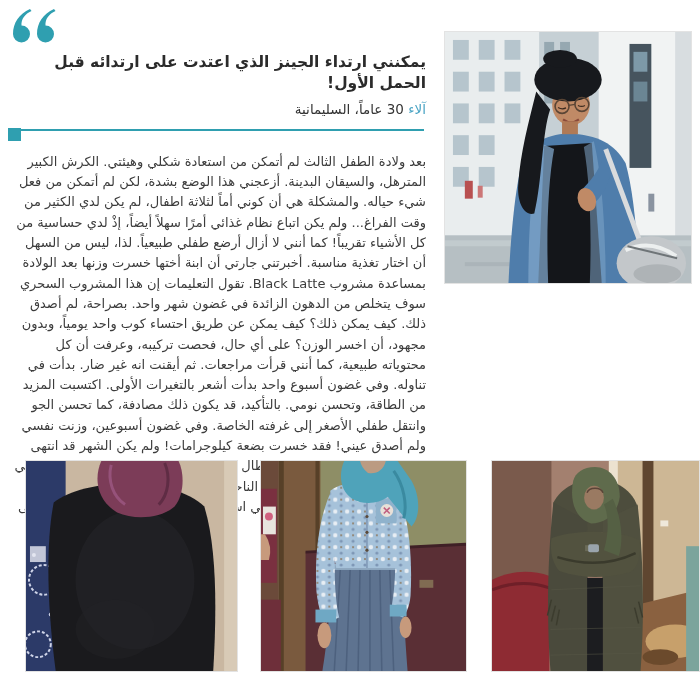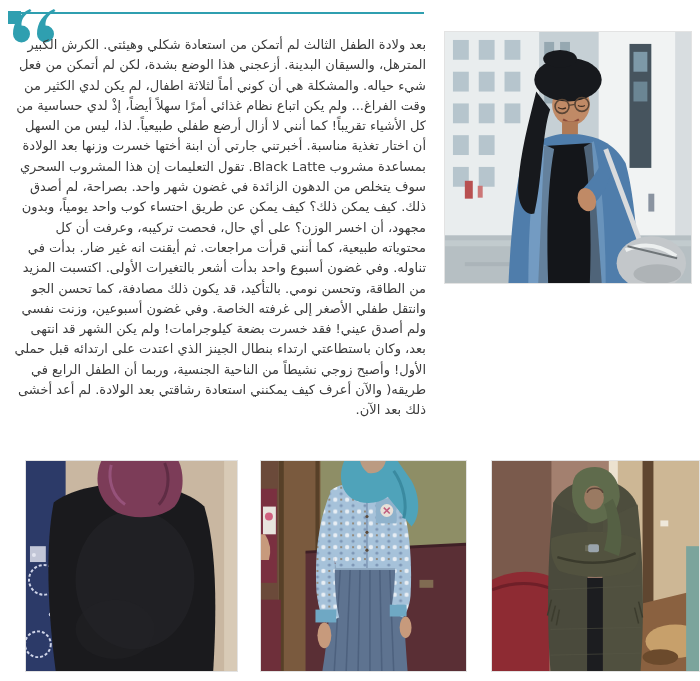--- a/index.html
+++ b/index.html
@@ -32,21 +32,24 @@
   <div class="quote-mark">
     <svg viewBox="0 0 100 80" width="50" height="40" aria-hidden="true">
       <g fill="#2f9fb0">
         <path d="M40,2 C18,12 6,30 6,52 a17,17 0 1 0 17,-17 c-1,-13 7,-23 20,-29 z"></path>
         <path d="M88,2 C66,12 54,30 54,52 a17,17 0 1 0 17,-17 c-1,-13 7,-23 20,-29 z"></path>
       </g>
     </svg>
   </div>
 
   <div class="text-col">
-
+    <h1 class="headline" style="color:#2b2b2b">يمكنني ارتداء الجينز الذي اعتدت على ارتدائه قبل الحمل الأول!</h1>
+
+    <p class="byline"><span class="author-name" style="color:#4aa4c4">آلاء</span>
+      <span style="color:#333">30 عاماً، السليمانية</span></p>
 
     <div class="divider">
       <span class="line" style="background:#2f9fb0"></span>
       <span class="sq" style="background:#2f9fb0"></span>
     </div>
 
     <p class="body-text" style="color:#3c3c3c">بعد ولادة الطفل الثالث لم أتمكن من استعادة شكلي وهيئتي. الكرش الكبير المترهل، والسيقان البدينة. أزعجني هذا الوضع بشدة، لكن لم أتمكن من فعل شيء حياله. والمشكلة هي أن كوني أماً لثلاثة اطفال، لم يكن لدي الكثير من وقت الفراغ... ولم يكن اتباع نظام غذائي أمرًا سهلاً أيضاً، إذْ لدي حساسية من كل الأشياء تقريباً! كما أنني لا أزال أرضع طفلي طبيعياً. لذا، ليس من السهل أن اختار تغذية مناسبة. أخبرتني جارتي أن ابنة أختها خسرت وزنها بعد الولادة بمساعدة مشروب Black Latte. تقول التعليمات إن هذا المشروب السحري سوف يتخلص من الدهون الزائدة في غضون شهر واحد. بصراحة، لم أصدق ذلك. كيف يمكن ذلك؟ كيف يمكن عن طريق احتساء كوب واحد يومياً، وبدون مجهود، أن اخسر الوزن؟ على أي حال، فحصت تركيبه، وعرفت أن كل محتوياته طبيعية، كما أنني قرأت مراجعات. ثم أيقنت انه غير ضار. بدأت في تناوله. وفي غضون أسبوع واحد بدأت أشعر بالتغيرات الأولى. اكتسبت المزيد من الطاقة، وتحسن نومي. بالتأكيد، قد يكون ذلك مصادفة، كما تحسن الجو وانتقل طفلي الأصغر إلى غرفته الخاصة. وفي غضون أسبوعين، وزنت نفسي ولم أصدق عيني! فقد خسرت بضعة كيلوجرامات! ولم يكن الشهر قد انتهى بعد، وكان باستطاعتي ارتداء بنطال الجينز الذي اعتدت على ارتدائه قبل حملي الأول! وأصبح زوجي نشيطاً من الناحية الجنسية، وربما أن الطفل الرابع في طريقه( والآن أعرف كيف يمكنني استعادة رشاقتي بعد الولادة. لم أعد أخشى ذلك بعد الآن.</p>
   </div>
 
   <figure class="photo" id="main-photo">

